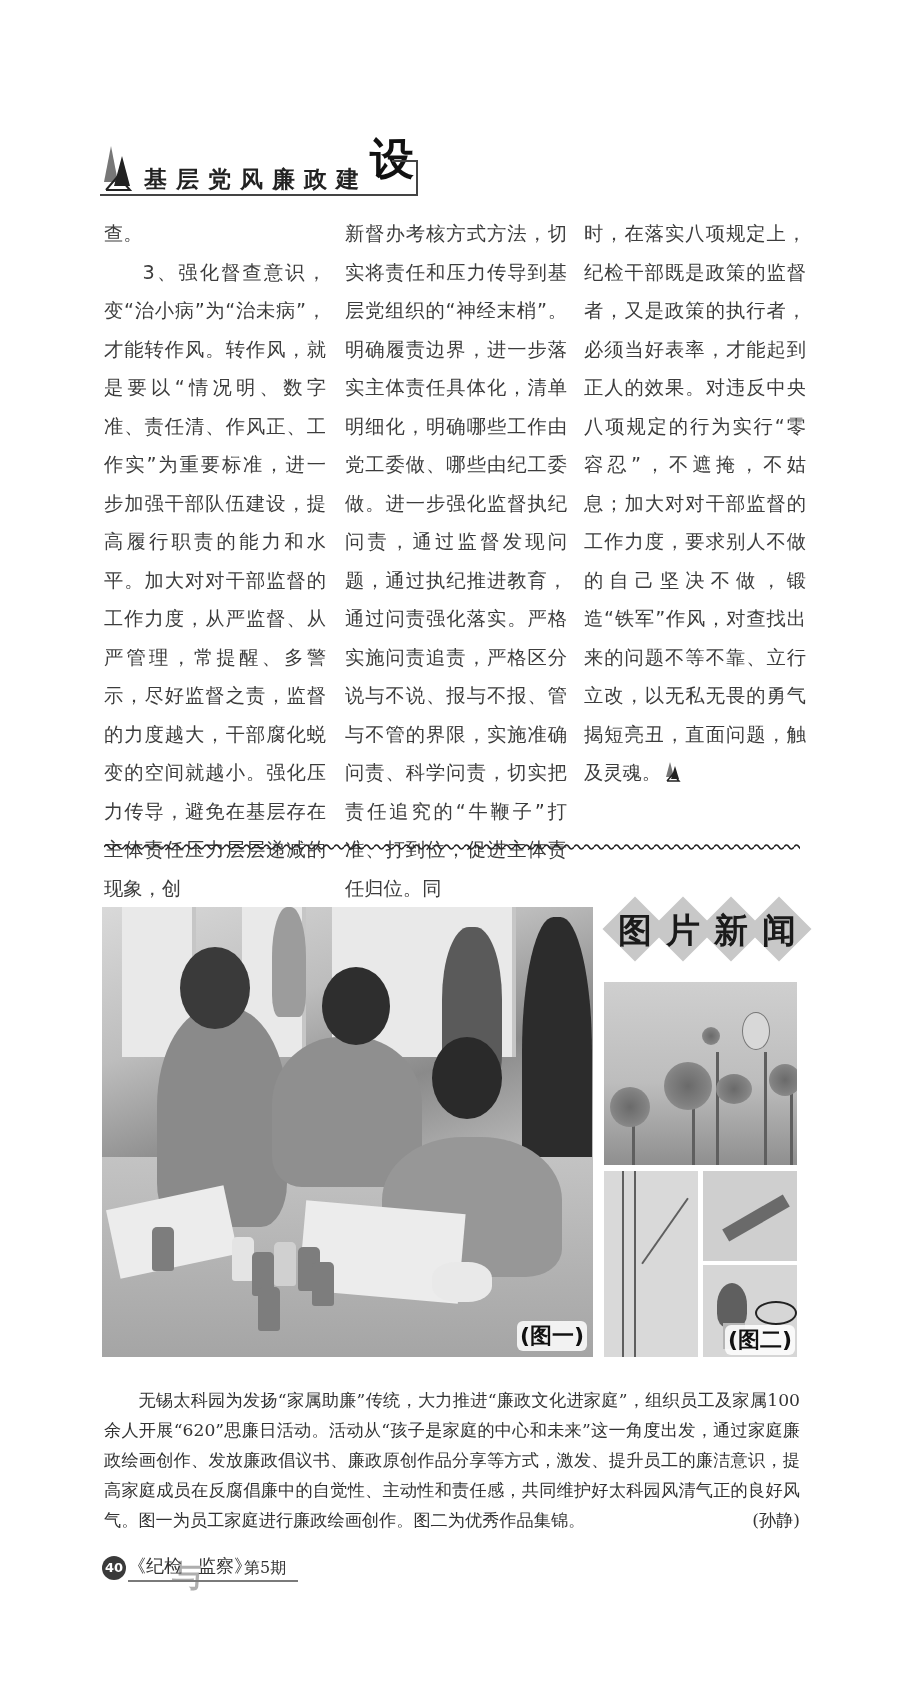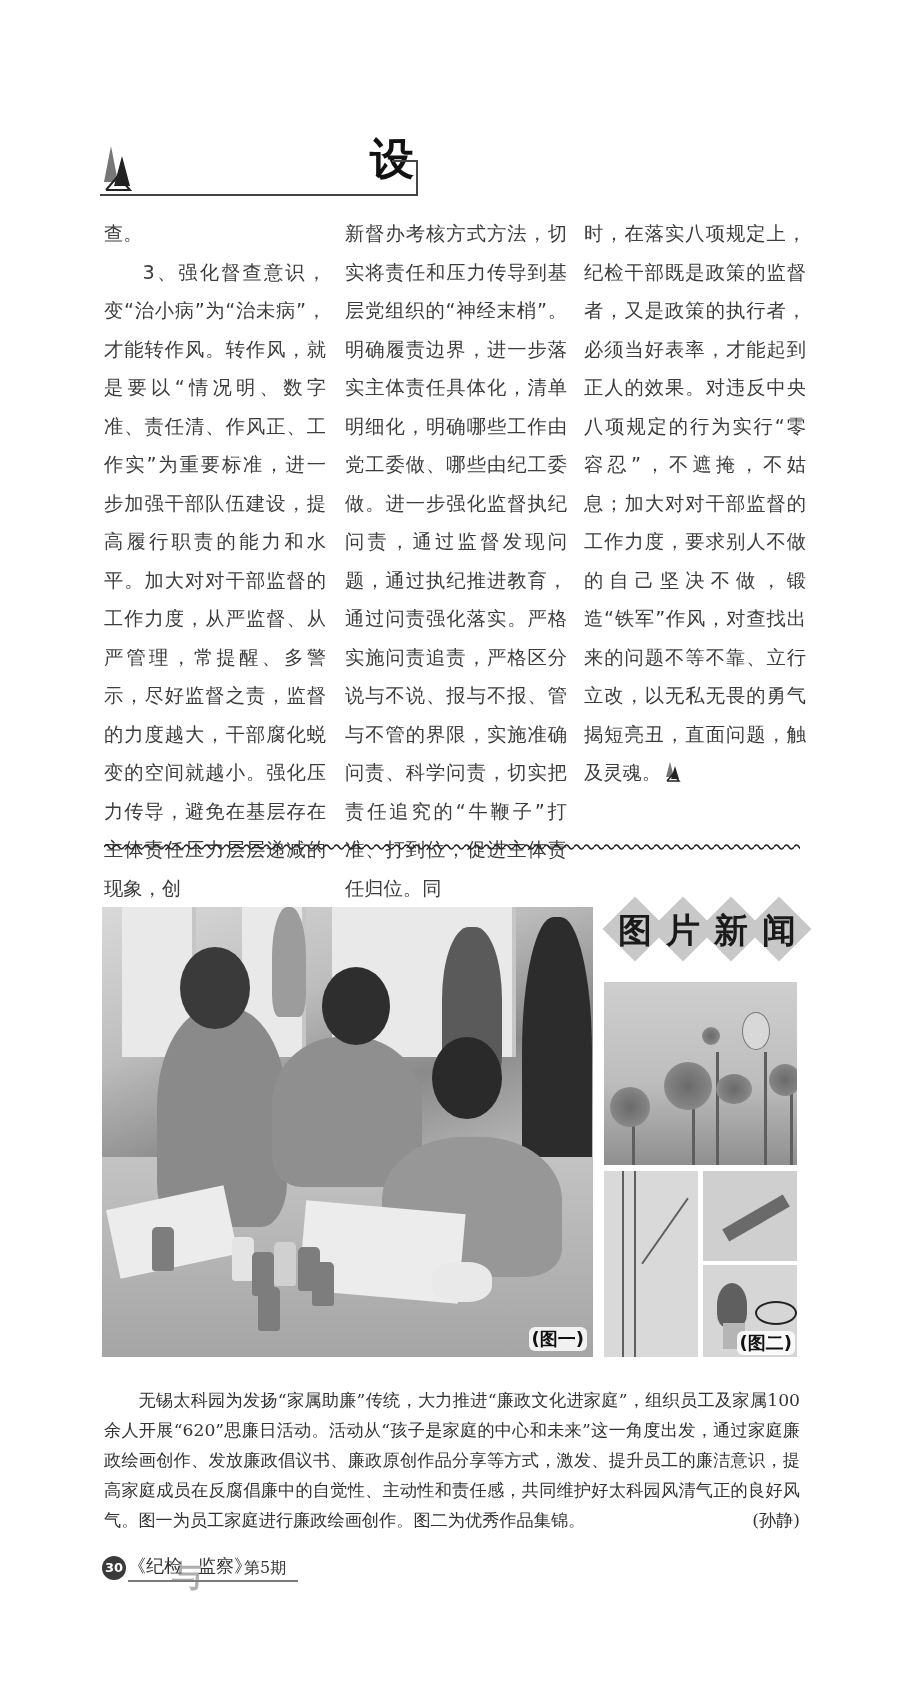--- a/index.html
+++ b/index.html
@@ -33,21 +33,21 @@
   
   .photo-main { position: absolute; left: 102px; top: 907px; width: 491px; height: 450px;
         background: linear-gradient(160deg, #d9d9d9 0%, #bdbdbd 25%, #8a8a8a 45%, #b4b4b4 62%, #cfcfcf 80%, #a8a8a8 100%); overflow: hidden; }
   .photo-main .window { position: absolute; top: 0; height: 150px; background: #e9e9e9; border-right: 4px solid #c6c6c6; }
   .photo-main .table { position: absolute; left: 0; right: 0; bottom: 0; height: 200px;
         background: linear-gradient(180deg, #c3c3c3, #a5a5a5); }
   .photo-main .paper { position: absolute; background: #ececec; }
   .photo-main .person { position: absolute; border-radius: 45% 45% 20% 20%; background: #6f6f6f; }
   .photo-main .head { position: absolute; border-radius: 50%; background: #3b3b3b; }
   .photo-main .bottle { position: absolute; width: 22px; height: 44px; border-radius: 5px 5px 3px 3px; background: #7d7d7d; }
-  .fig-label { position: absolute; font-size: 18px; color: #111; background: rgba(255,255,255,0.85);
+  .fig-label { position: absolute; font-size: 22px; color: #111; background: rgba(255,255,255,0.85);
         padding: 0 3px; border-radius: 6px; font-weight: bold; }
 
   .pn-title { position: absolute; left: 604px; top: 898px; width: 200px; height: 70px; }
   .pn-title .diamond { position: absolute; top: 8px; width: 46px; height: 46px; transform: rotate(45deg); background: #c8c8c8; }
   .pn-title .char { position: absolute; top: 10px; width: 50px; text-align: center; font-family: "DejaVu Serif", serif;
         font-size: 34px; font-weight: bold; color: #1a1a1a; }
 
   .art { position: absolute; overflow: hidden; }
   #art-lotus { left: 604px; top: 982px; width: 193px; height: 183px;
         background: linear-gradient(180deg, #cfcfcf 0%, #bdbdbd 55%, #8f8f8f 100%); }
@@ -74,20 +74,21 @@
 </style>
 </head>
 <body>
 
 <div class="section-header">
   <svg class="tree" viewBox="0 0 32 46">
     <polygon points="9,0 2,36 16,36" fill="#777"></polygon>
     <polygon points="20,10 12,40 28,40" fill="#222"></polygon>
     <polyline points="4,44 16,30 28,44 4,44" fill="none" stroke="#222" stroke-width="2"></polyline>
   </svg>
+  <span class="title">基层党风廉政建</span>
   <span class="big-char">设</span>
   <div class="rtop"></div>
   <div class="rbox"></div>
   <div class="underline"></div>
 </div>
 
 <div class="col" id="col1">
   <p>查。</p>
   <p class="indent">3、强化督查意识，变“治小病”为“治未病”，才能转作风。转作风，就是要以“情况明、数字准、责任清、作风正、工作实”为重要标准，进一步加强干部队伍建设，提高履行职责的能力和水平。加大对对干部监督的工作力度，从严监督、从严管理，常提醒、多警示，尽好监督之责，监督的力度越大，干部腐化蜕变的空间就越小。强化压力传导，避免在基层存在主体责任压力层层递减的现象，创</p>
 </div>
@@ -178,18 +179,18 @@
   <div style="position:absolute;left:52px;top:36px;width:38px;height:20px;border:2px solid #222;border-radius:50%;"></div>
   <span class="fig-label" style="right:2px;bottom:2px;">(图二)</span>
 </div>
 
 <div class="caption">
   <p>无锡太科园为发扬“家属助廉”传统，大力推进“廉政文化进家庭”，组织员工及家属100余人开展“620”思廉日活动。活动从“孩子是家庭的中心和未来”这一角度出发，通过家庭廉政绘画创作、发放廉政倡议书、廉政原创作品分享等方式，激发、提升员工的廉洁意识，提高家庭成员在反腐倡廉中的自觉性、主动性和责任感，共同维护好太科园风清气正的良好风气。图一为员工家庭进行廉政绘画创作。图二为优秀作品集锦。</p>
   <span class="author">(孙静)</span>
 </div>
 
 <div class="footer">
-  <div class="page-num">30</div>
+  <div class="page-num">40</div>
   <span class="yu">与</span>
   <span class="mag"><span>《纪检</span><span style="display:inline-block;width:16px;"></span><span>监察》</span></span>
   <span class="issue">第5期</span>
   <div class="rule"></div>
 </div>
 
 </body></html>

